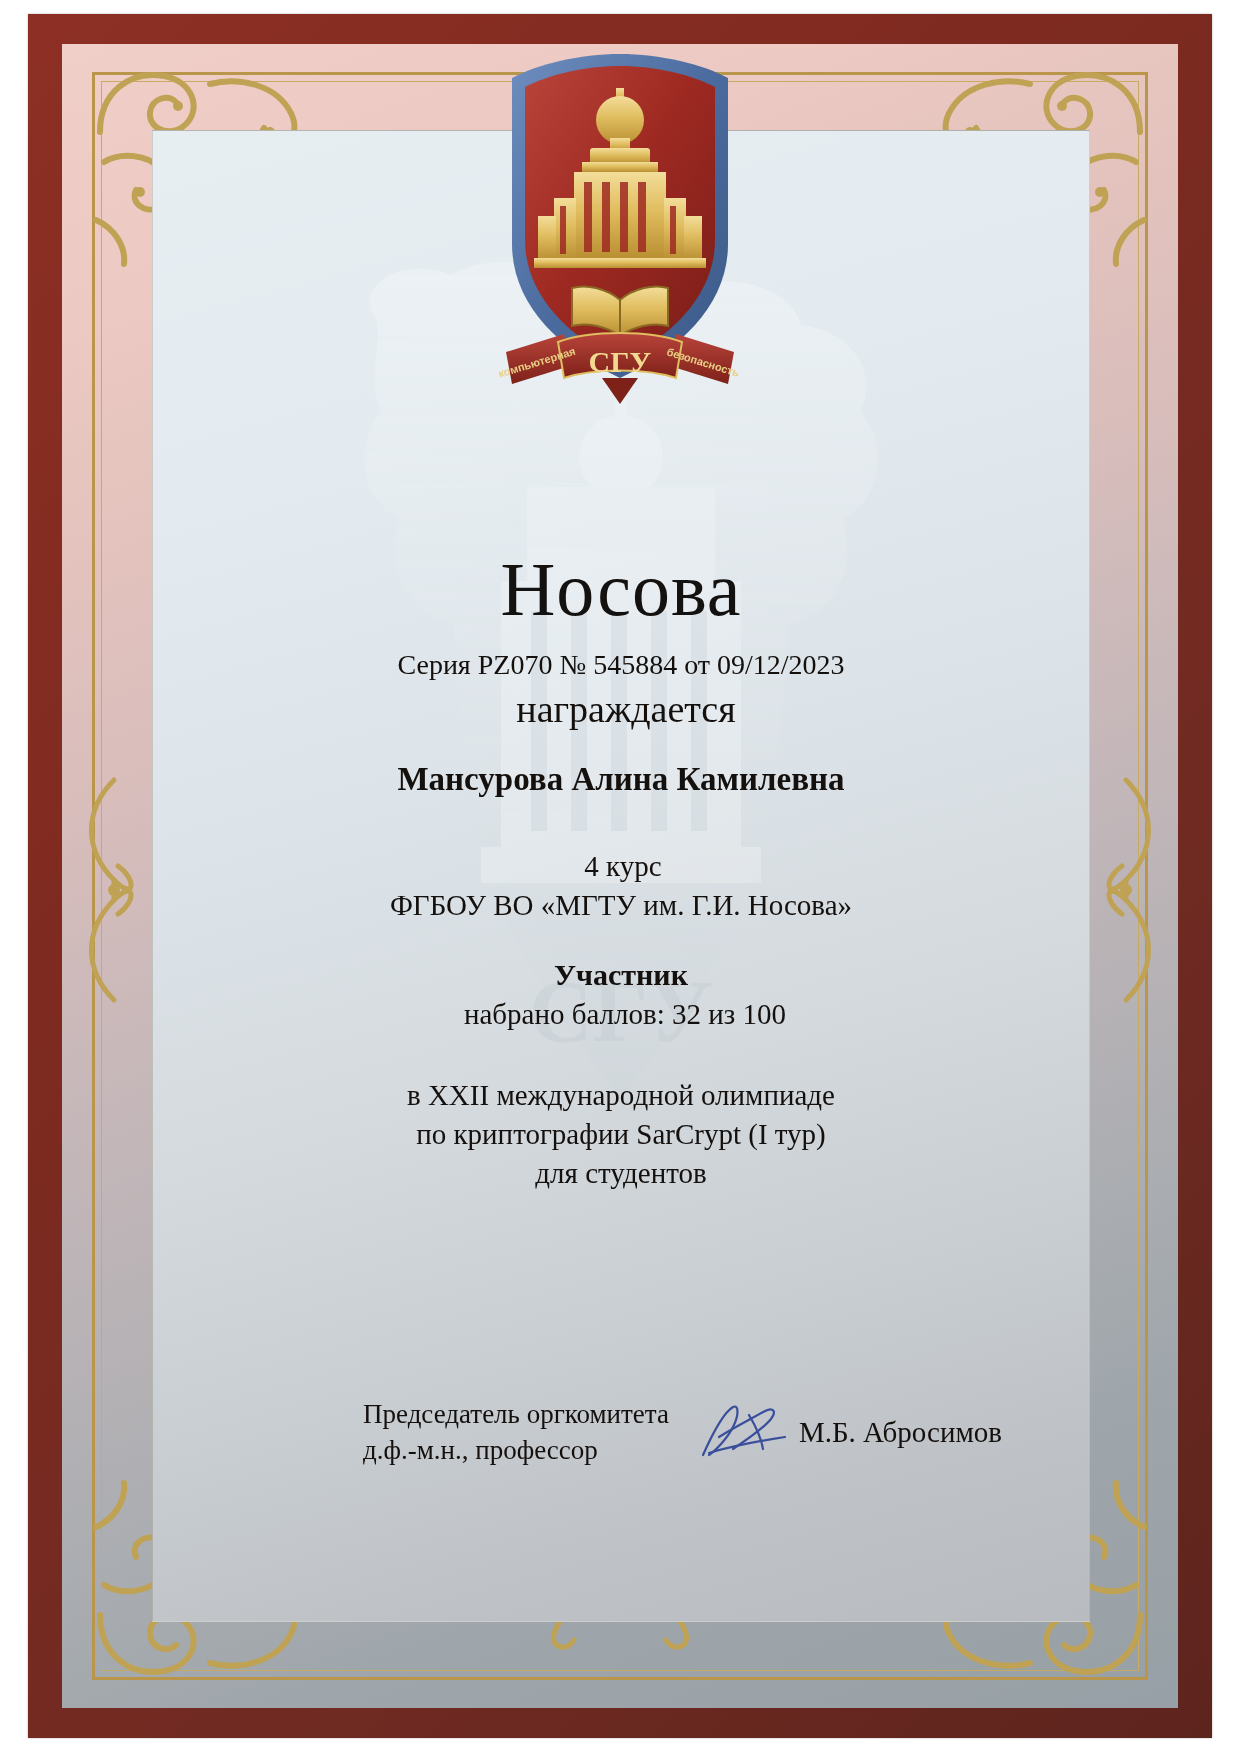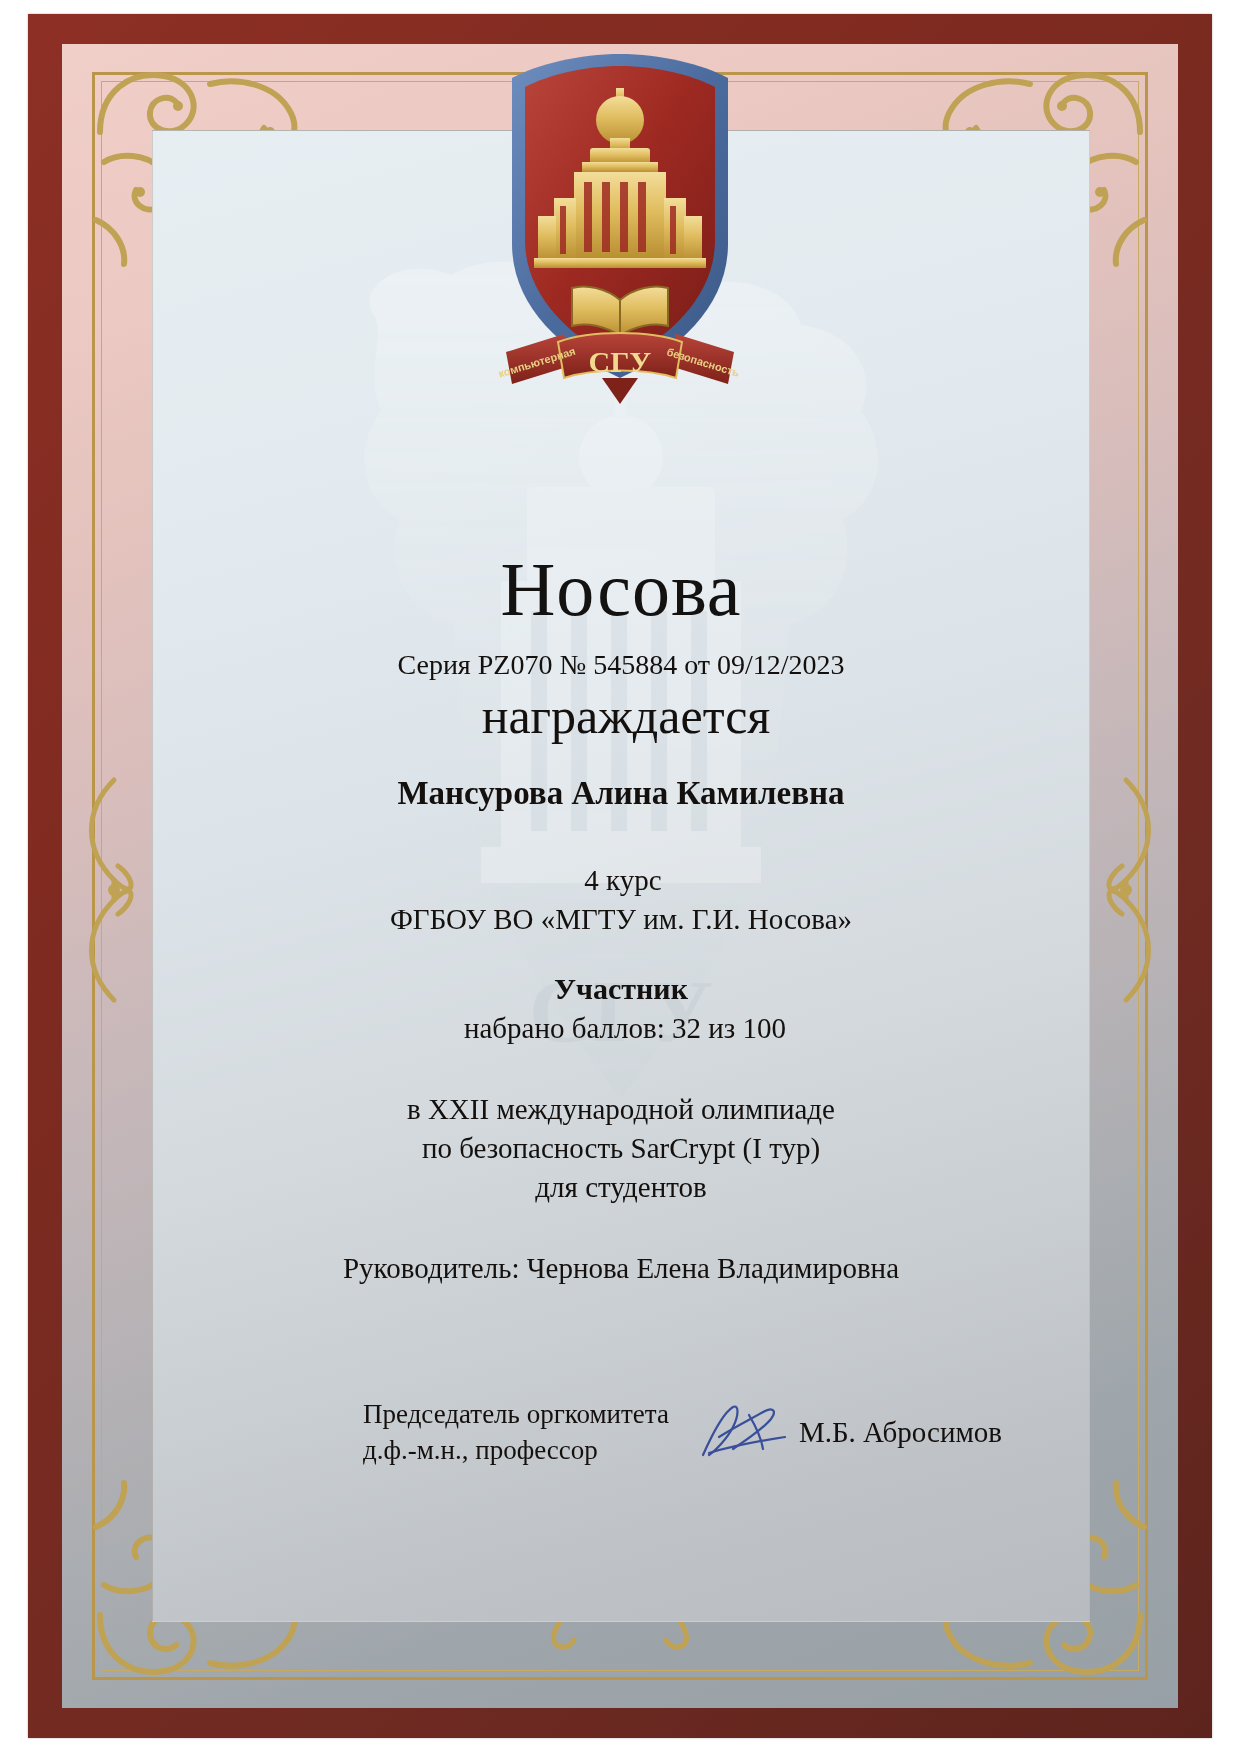--- a/index.html
+++ b/index.html
@@ -141,21 +141,21 @@
     letter-spacing: 1px;
     margin: 0 0 16px 0;
     font-weight: normal;
     color: #141210;
   }
   .serial {
     font-size: 28px;
     margin: 0 0 6px 0;
   }
   .awarded-word {
-    font-size: 50px;
+    font-size: 38px;
     margin: 0 18px 30px 0;
     padding-left: 28px;
   }
   .recipient {
     font-size: 33px;
     font-weight: bold;
     margin: 0 0 52px 0;
   }
   .course {
     font-size: 29px;
@@ -343,23 +343,22 @@
     <div class="content">
       <h1 class="title">Носова</h1>
       <div class="serial">Серия PZ070 № 545884 от 09/12/2023</div>
       <div class="awarded-word">награждается</div>
       <div class="recipient">Мансурова Алина Камилевна</div>
       <div class="course">4 курс</div>
       <div class="org">ФГБОУ ВО «МГТУ им. Г.И. Носова»</div>
       <div class="result-title">Участник</div>
       <div class="score">набрано баллов: 32 из 100</div>
       <div class="event-line">в XXII международной олимпиаде</div>
-      <div class="event-line">по безопасность SarCrypt (I тур)</div>
+      <div class="event-line">по криптографии SarCrypt (I тур)</div>
       <div class="event-line last">для студентов</div>
-      <div class="supervisor">Руководитель: Чернова Елена Владимировна</div>
     </div>
 
     <div class="sign-block">
       <div class="sign-left">
         <div>Председатель оргкомитета</div>
         <div>д.ф.-м.н., профессор</div>
       </div>
       <svg class="sign-mark" viewBox="0 0 110 70">
         <g fill="none" stroke="#3a4f9c" stroke-width="2.2" stroke-linecap="round" stroke-linejoin="round">
           <path d="M14 58 C22 40, 34 16, 44 10 C50 7, 50 18, 44 30 C38 42, 26 54, 20 58"></path>

